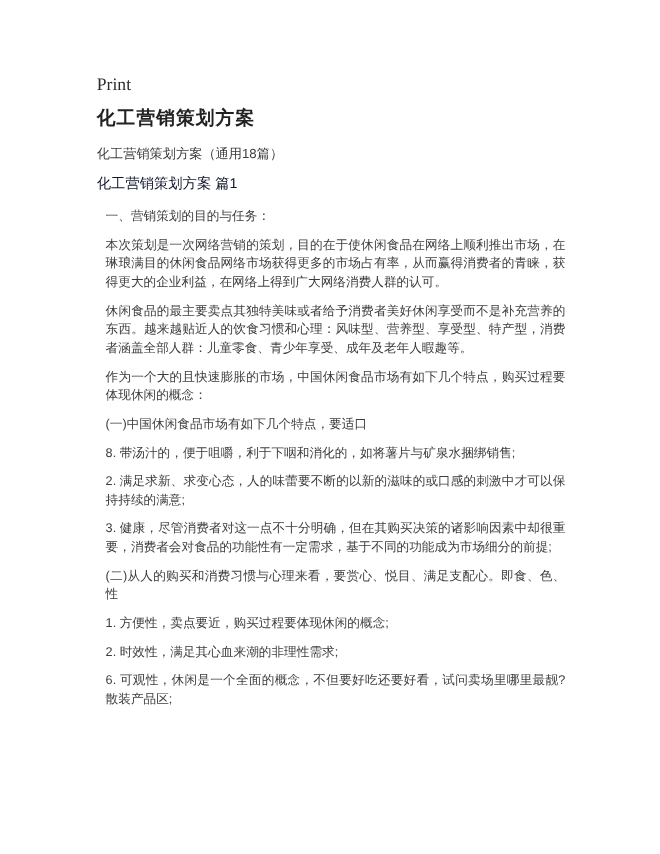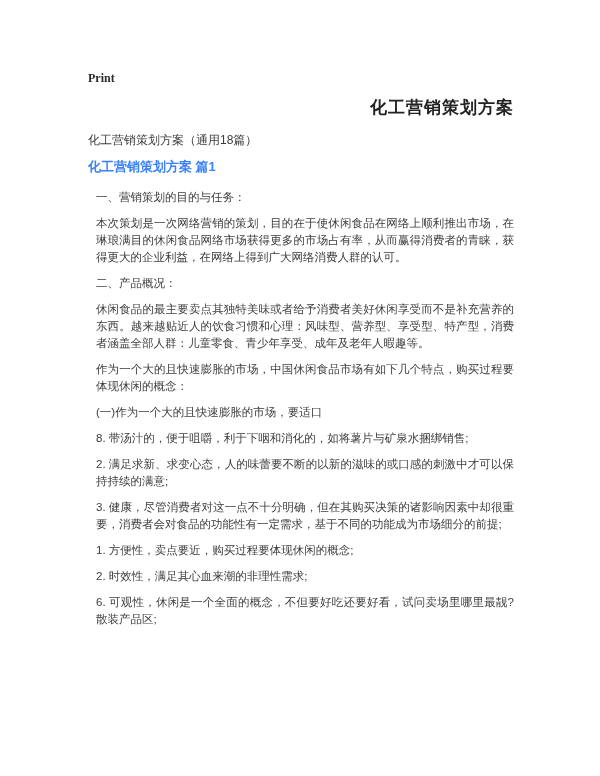--- a/index.html
+++ b/index.html
@@ -14,55 +14,54 @@
     background: #ffffff;
     font-family: "Liberation Sans", sans-serif;
     color: #3c3c3c;
     overflow: hidden;
   }
   .print-link {
     position: absolute;
     left: 88px;
     top: 71px;
     font-family: "Liberation Serif", serif;
-    font-size: 12px;
+    font-size: 16px;
     line-height: 14px;
     color: #2b2b2b;
     text-decoration: none;
     cursor: pointer;
-    font-weight: bold;
   }
   .content {
     position: absolute;
     left: 88px;
     top: 96px;
     width: 426px;
   }
   .doc-title {
     margin: 0 0 12px 0;
     font-size: 17px;
     font-weight: bold;
     line-height: 24px;
-    text-align: right;
+    text-align: left;
     color: #222222;
     letter-spacing: 1px;
   }
   .doc-subtitle {
     margin: 4px 0 9px 0;
     font-size: 12px;
     line-height: 17px;
     font-weight: normal;
     color: #3c3c3c;
   }
   .article-heading {
     margin: 0 0 14px 0;
     font-size: 13px;
     line-height: 17px;
-    font-weight: bold;
-    color: #3b82f6;
+    font-weight: normal;
+    color: #0f172a;
   }
   .article-body p {
     margin: 0 0 9px 8px;
     font-size: 11.5px;
     line-height: 17px;
     color: #3c3c3c;
     text-align: justify;
     text-justify: inter-ideograph;
   }
 </style>
@@ -77,26 +76,26 @@
 
     <h1 class="doc-title">化工营销策划方案</h1>
 
     <div class="doc-subtitle">化工营销策划方案（通用18篇）</div>
 
     <h2 class="article-heading">化工营销策划方案 篇1</h2>
 
     <div class="article-body">
         <p>一、营销策划的目的与任务：</p>
         <p>本次策划是一次网络营销的策划，目的在于使休闲食品在网络上顺利推出市场，在琳琅满目的休闲食品网络市场获得更多的市场占有率，从而赢得消费者的青睐，获得更大的企业利益，在网络上得到广大网络消费人群的认可。</p>
-        <p>二、产品概况：</p>
         <p>休闲食品的最主要卖点其独特美味或者给予消费者美好休闲享受而不是补充营养的东西。越来越贴近人的饮食习惯和心理：风味型、营养型、享受型、特产型，消费者涵盖全部人群：儿童零食、青少年享受、成年及老年人暇趣等。</p>
         <p>作为一个大的且快速膨胀的市场，中国休闲食品市场有如下几个特点，购买过程要体现休闲的概念：</p>
-        <p>(一)作为一个大的且快速膨胀的市场，要适口</p>
+        <p>(一)中国休闲食品市场有如下几个特点，要适口</p>
         <p>8. 带汤汁的，便于咀嚼，利于下咽和消化的，如将薯片与矿泉水捆绑销售;</p>
         <p>2. 满足求新、求变心态，人的味蕾要不断的以新的滋味的或口感的刺激中才可以保持持续的满意;</p>
         <p>3. 健康，尽管消费者对这一点不十分明确，但在其购买决策的诸影响因素中却很重要，消费者会对食品的功能性有一定需求，基于不同的功能成为市场细分的前提;</p>
+        <p>(二)从人的购买和消费习惯与心理来看，要赏心、悦目、满足支配心。即食、色、性</p>
         <p>1. 方便性，卖点要近，购买过程要体现休闲的概念;</p>
         <p>2. 时效性，满足其心血来潮的非理性需求;</p>
         <p>6. 可观性，休闲是一个全面的概念，不但要好吃还要好看，试问卖场里哪里最靓?散装产品区;</p>
       </div>
 
   </div>
 </div>
 
 </body></html>

